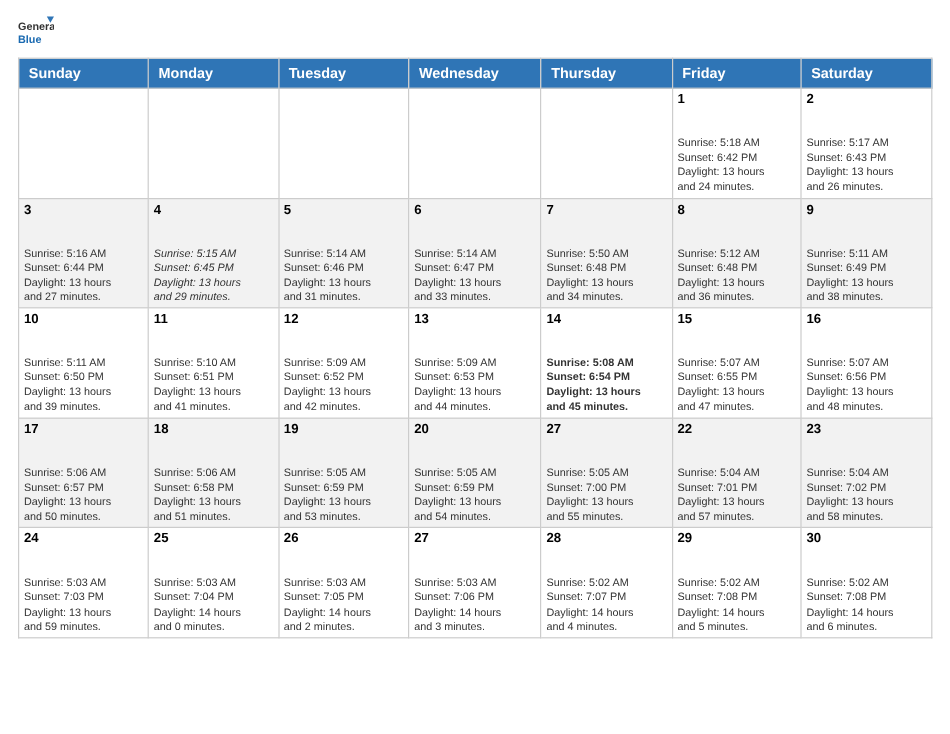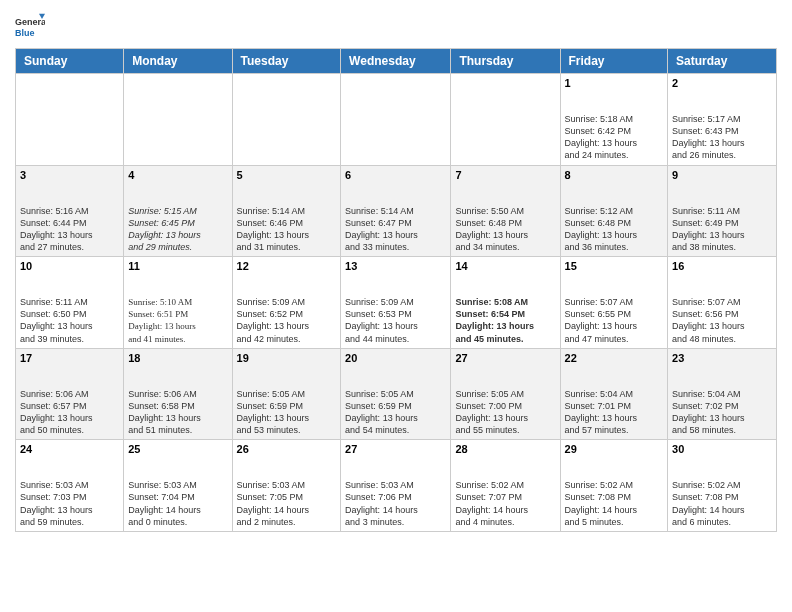--- a/index.html
+++ b/index.html
@@ -169,21 +169,21 @@
         <tr>
           <td>
             <span class="day-num">10</span>
             <div class="day-info" style="white-space: pre-line;">Sunrise: 5:11 AM
 Sunset: 6:50 PM
 Daylight: 13 hours
 and 39 minutes.</div>
           </td>
           <td>
             <span class="day-num">11</span>
-            <div class="day-info" style="white-space: pre-line; font-family: Liberation Serif, serif;">Sunrise: 5:10 AM
+            <div class="day-info" style="white-space: pre-line;">Sunrise: 5:10 AM
 Sunset: 6:51 PM
 Daylight: 13 hours
 and 41 minutes.</div>
           </td>
           <td>
             <span class="day-num">12</span>
             <div class="day-info" style="white-space: pre-line;">Sunrise: 5:09 AM
 Sunset: 6:52 PM
 Daylight: 13 hours
 and 42 minutes.</div>

